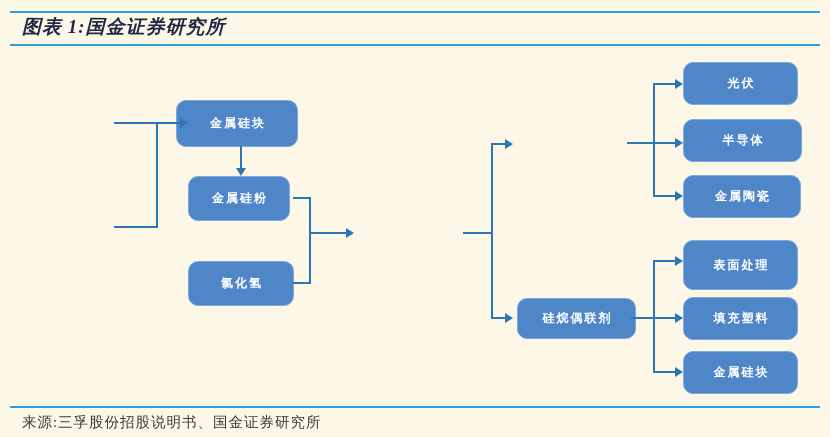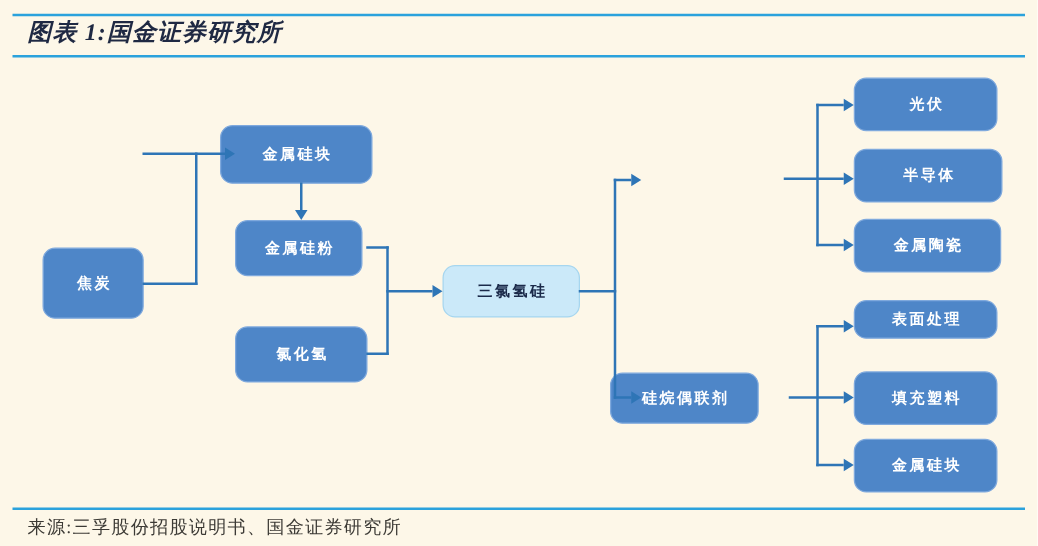--- a/index.html
+++ b/index.html
@@ -82,52 +82,46 @@
 </style>
 </head>
 <body>
 
 <div class="canvas">
 
   <div class="rule" style="left:10px;top:11px;width:810px;"></div>
   <div class="chart-title">图表 1:国金证券研究所</div>
   <div class="rule" style="left:10px;top:44px;width:810px;"></div>
 
-  <div class="node" style="left:34px;top:198px;width:81px;height:57px;">
-    <span>焦炭</span>
-  </div>
 
   <div class="node" style="left:176px;top:100px;width:122px;height:47px;">
     <span>金属硅块</span>
   </div>
   <div class="node" style="left:188px;top:176px;width:102px;height:45px;">
     <span>金属硅粉</span>
   </div>
   <div class="node" style="left:188px;top:261px;width:106px;height:45px;">
     <span>氯化氢</span>
   </div>
 
-  <div class="node highlight" style="left:354px;top:212px;width:110px;height:42px;">
-    <span>三氯氢硅</span>
-  </div>
 
-  <div class="node" style="left:488px;top:298px;width:119px;height:41px;">
+  <div class="node" style="left:517px;top:298px;width:119px;height:41px;">
     <span>硅烷偶联剂</span>
   </div>
 
   <div class="node" style="left:683px;top:62px;width:115px;height:43px;">
     <span>光伏</span>
   </div>
   <div class="node" style="left:683px;top:119px;width:119px;height:43px;">
     <span>半导体</span>
   </div>
   <div class="node" style="left:683px;top:175px;width:118px;height:43px;">
     <span>金属陶瓷</span>
   </div>
-  <div class="node" style="left:683px;top:240px;width:115px;height:31px;">
+  <div class="node" style="left:683px;top:240px;width:115px;height:50px;">
     <span>表面处理</span>
   </div>
   <div class="node" style="left:683px;top:297px;width:115px;height:43px;">
     <span>填充塑料</span>
   </div>
   <div class="node" style="left:683px;top:351px;width:115px;height:43px;">
     <span>金属硅块</span>
   </div>
 
   <div class="edge h" style="left:114px;top:122px;width:67px;"></div>

